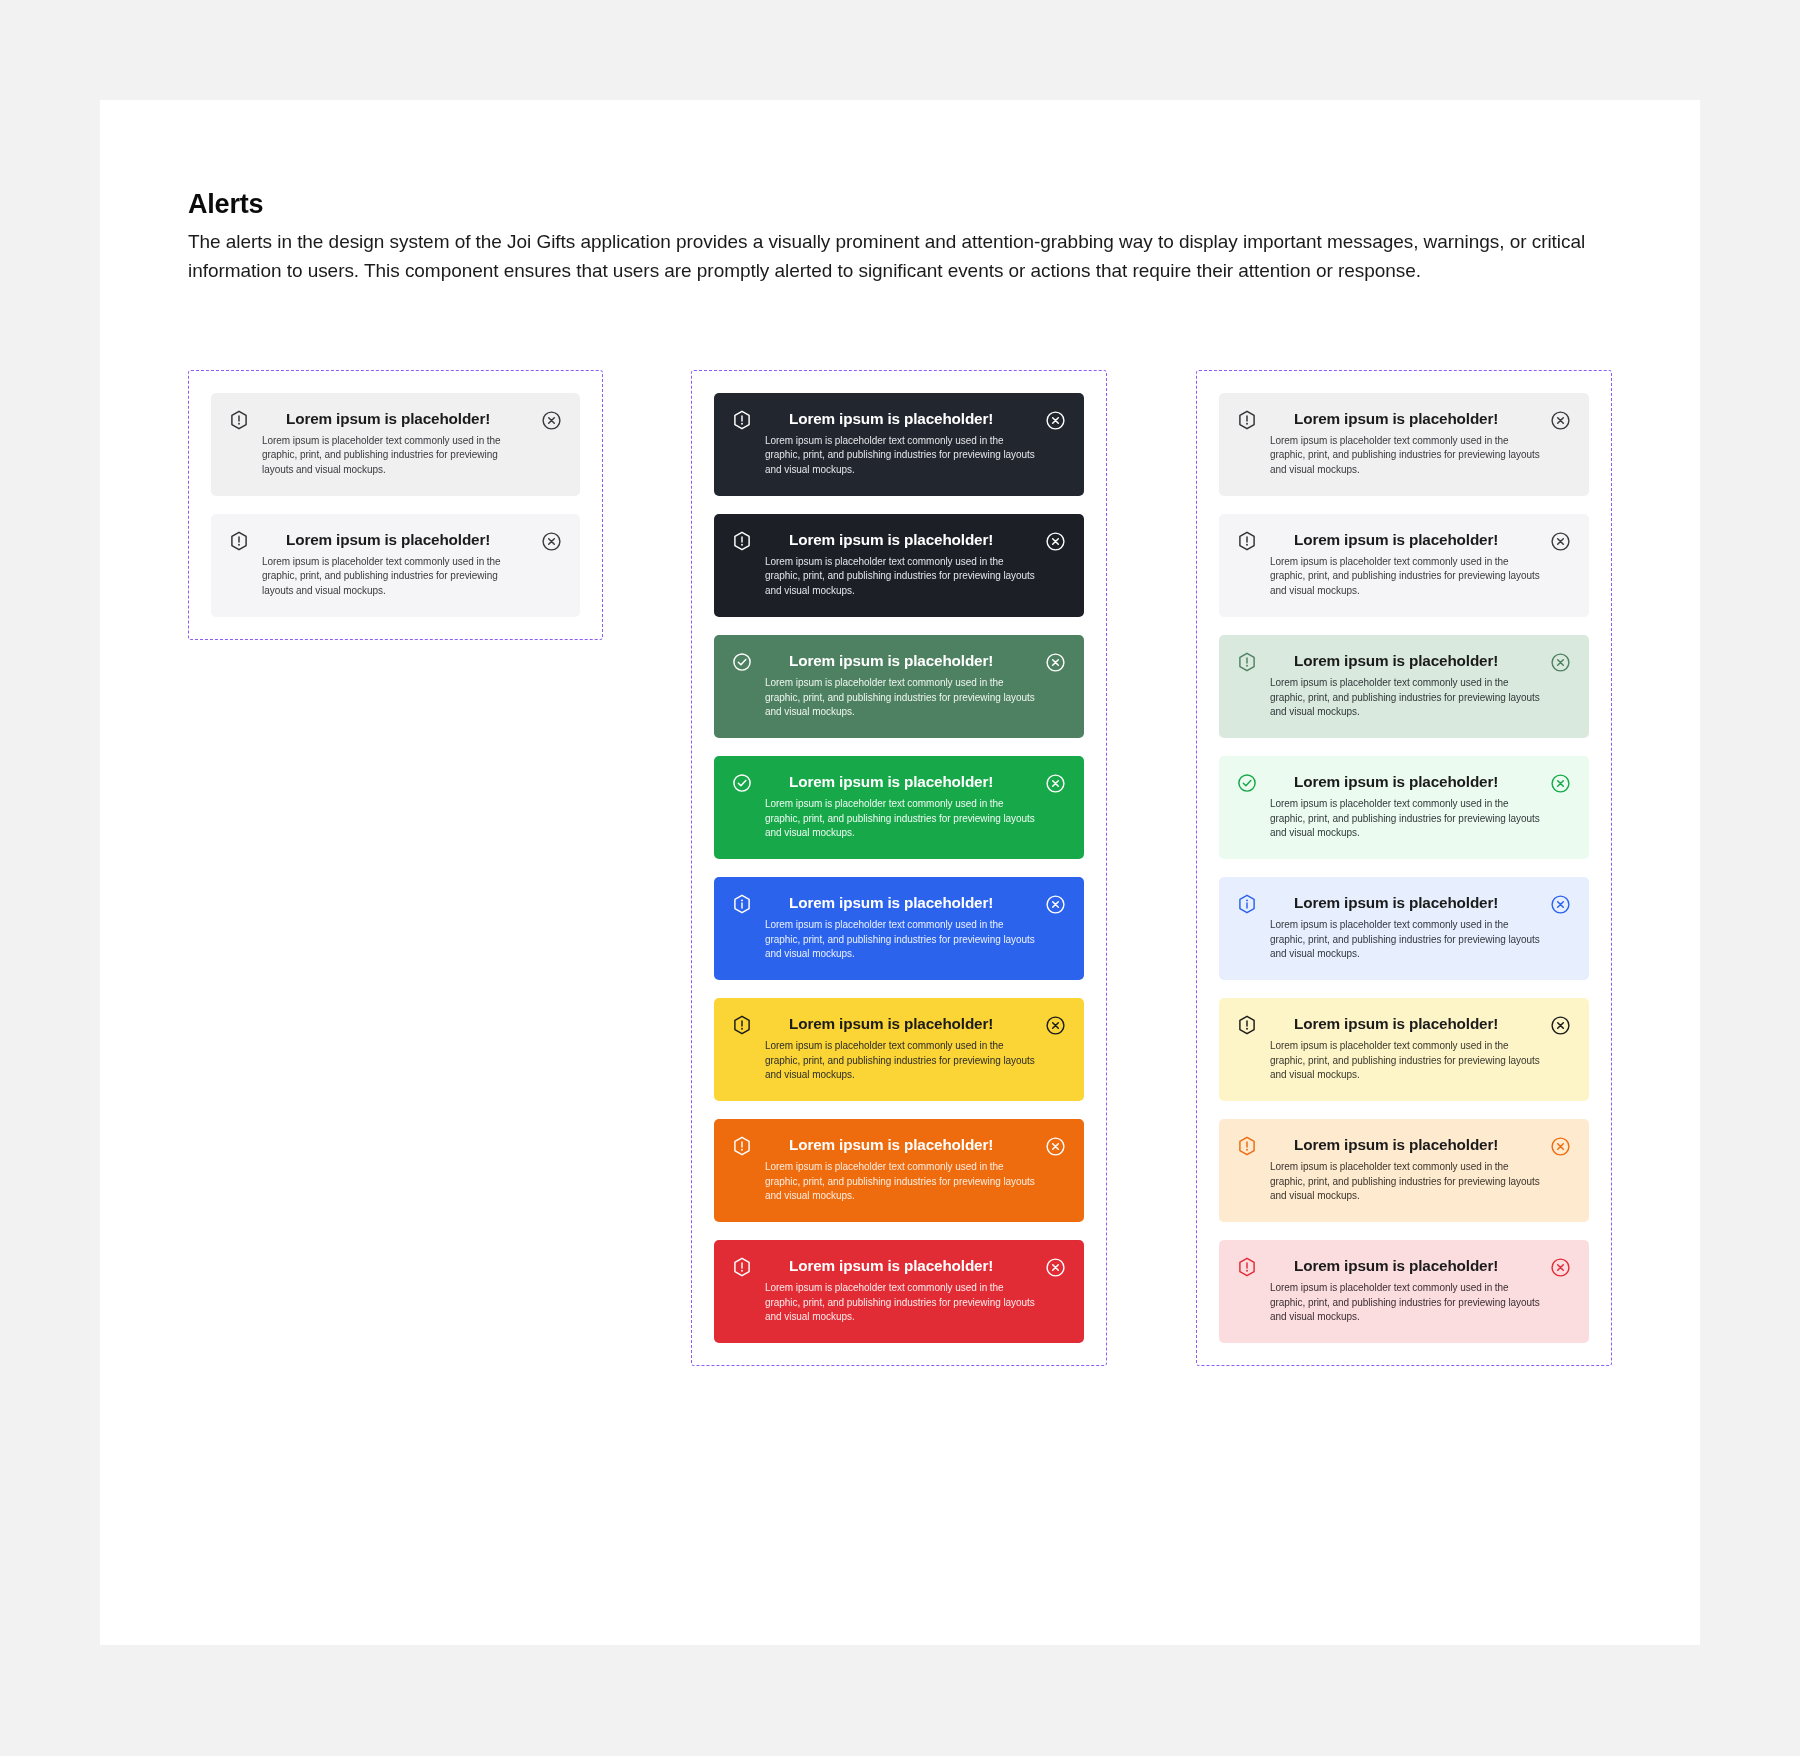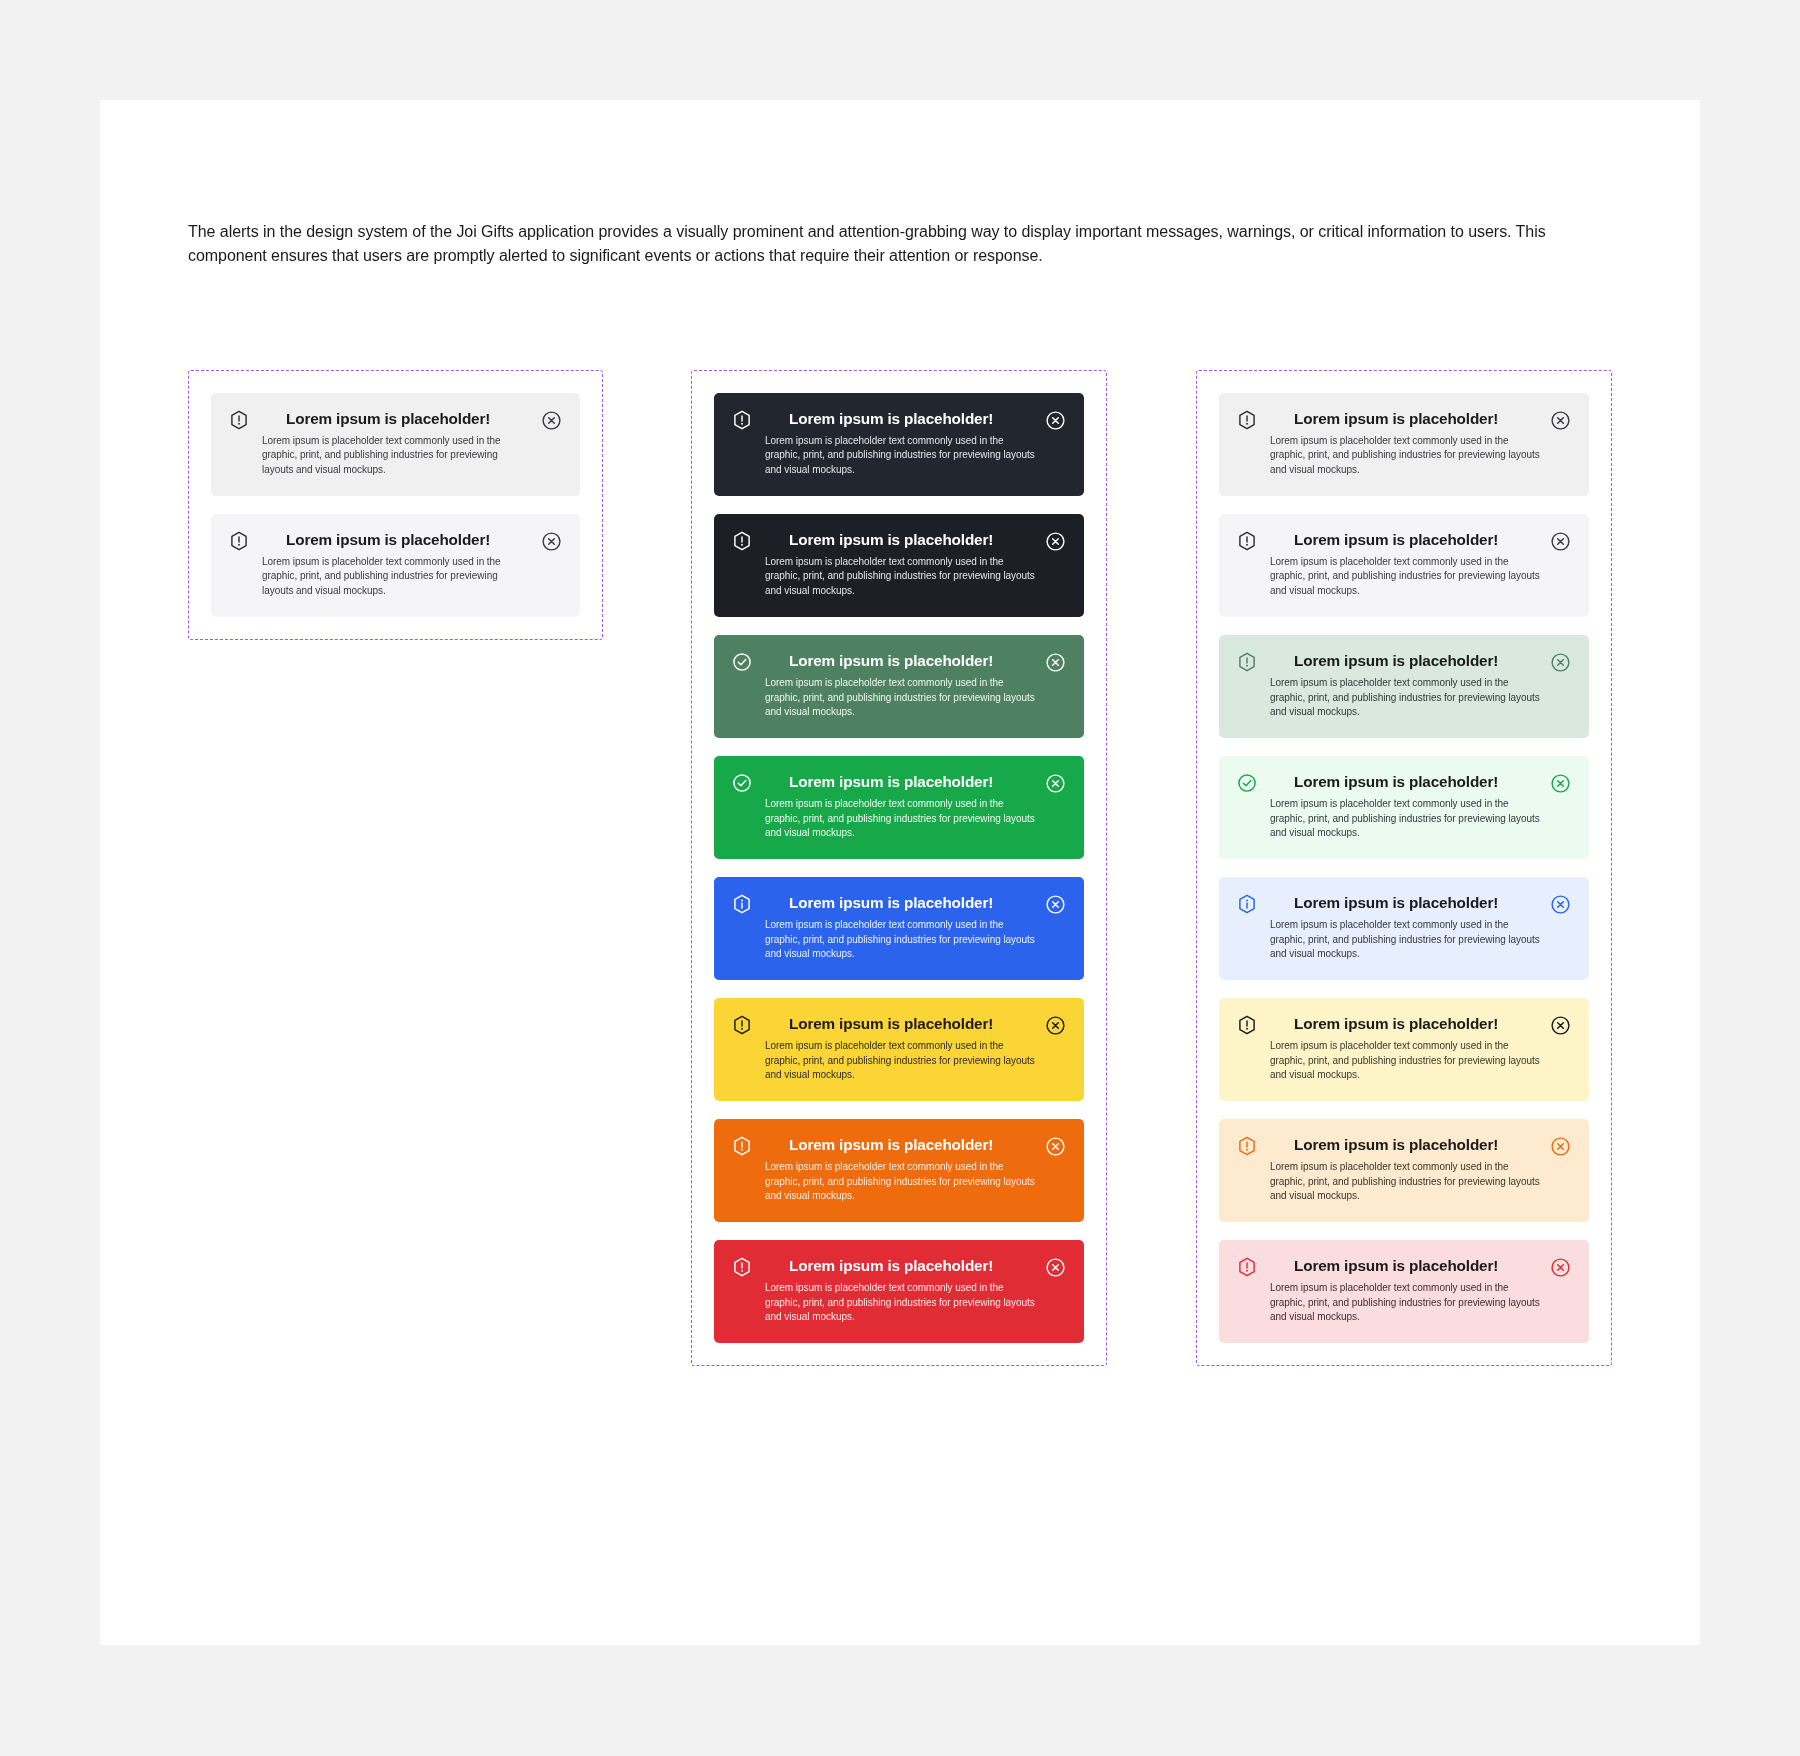--- a/index.html
+++ b/index.html
@@ -33,22 +33,22 @@
 
   .page-title {
     font-size: 27px;
     font-weight: bold;
     color: #0b0b0b;
     letter-spacing: -0.2px;
     line-height: 1.2;
   }
 
   .page-desc {
-    margin-top: 32px;
-    font-size: 16px;
+    margin-top: 8px;
+    font-size: 19px;
     line-height: 1.48;
     color: #1b1b1b;
     max-width: 1400px;
     letter-spacing: -0.05px;
   }
 
   
   .columns {
     position: absolute;
     left: 0;
@@ -120,20 +120,21 @@
 
   svg { display: block; overflow: visible; }
 </style>
 </head>
 <body>
 
 <div id="canvas">
   <div id="page">
 
     <div class="header">
+      <div class="page-title">Alerts</div>
       <div class="page-desc">The alerts in the design system of the Joi Gifts application provides a visually prominent and attention-grabbing way to display important messages, warnings, or critical information to users. This component ensures that users are promptly alerted to significant events or actions that require their attention or response.</div>
     </div>
 
     <div class="columns">
       <div class="group" id="group-basic">
           <div class="alert" style="background: rgb(240, 240, 241);">
             <span class="lead-icon">
               <svg width="20" height="20" viewBox="0 0 20 20" fill="none">
                 <path d="M10 1.35 L17.1 5.48 L17.1 14.52 L10 18.65 L2.9 14.52 L2.9 5.48 Z" stroke="#2f3136" stroke-width="1.45" stroke-linejoin="round"></path>
                 <path d="M10 5.9 V11.1" stroke="#2f3136" stroke-width="1.45" stroke-linecap="round"></path>

